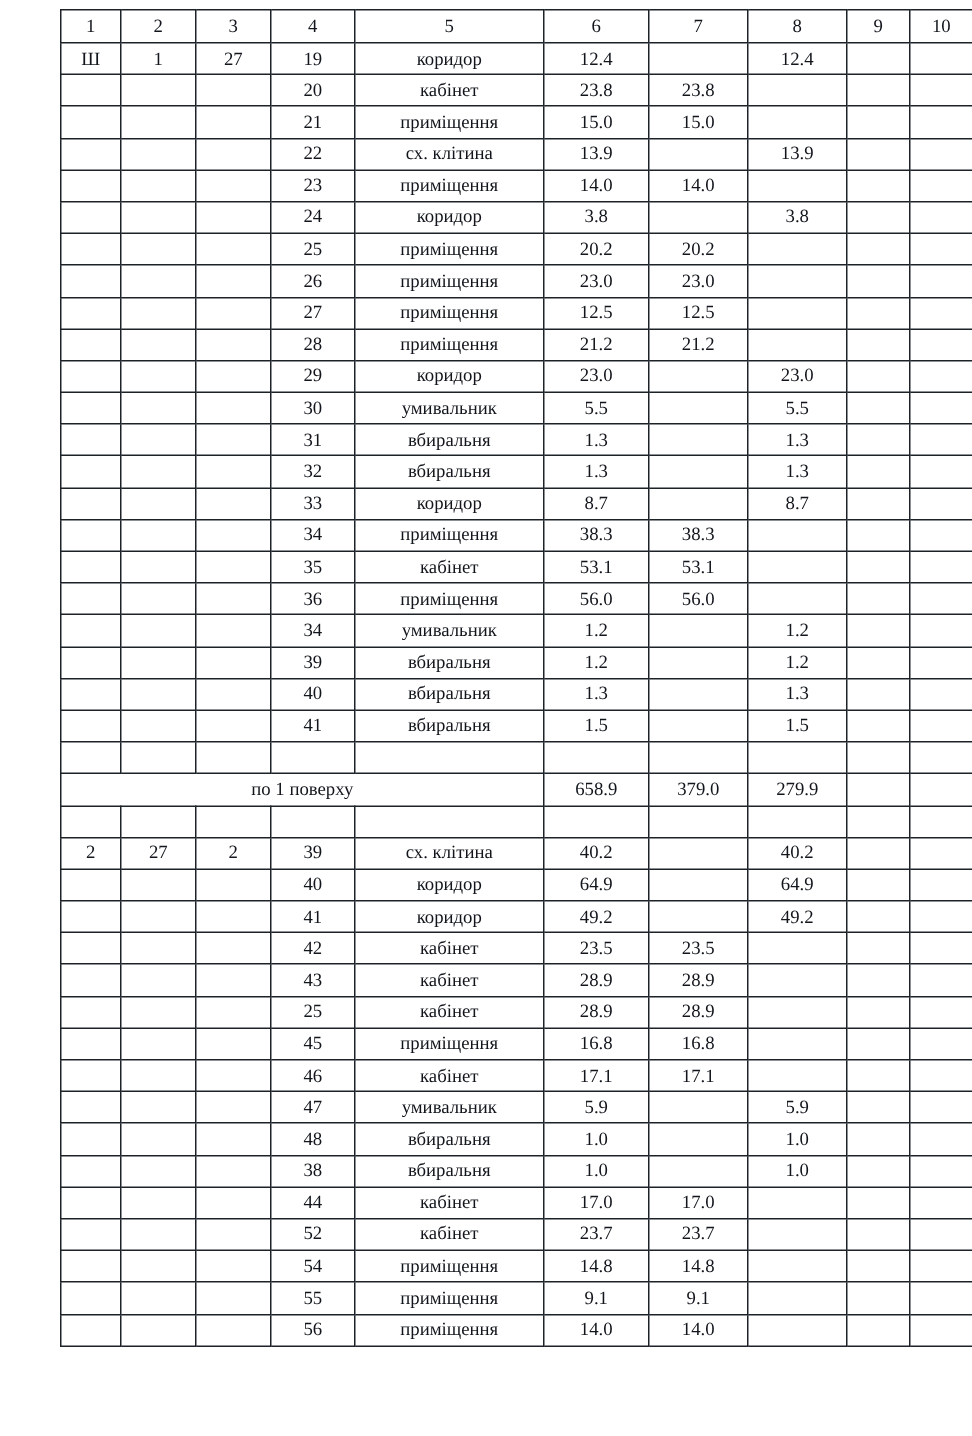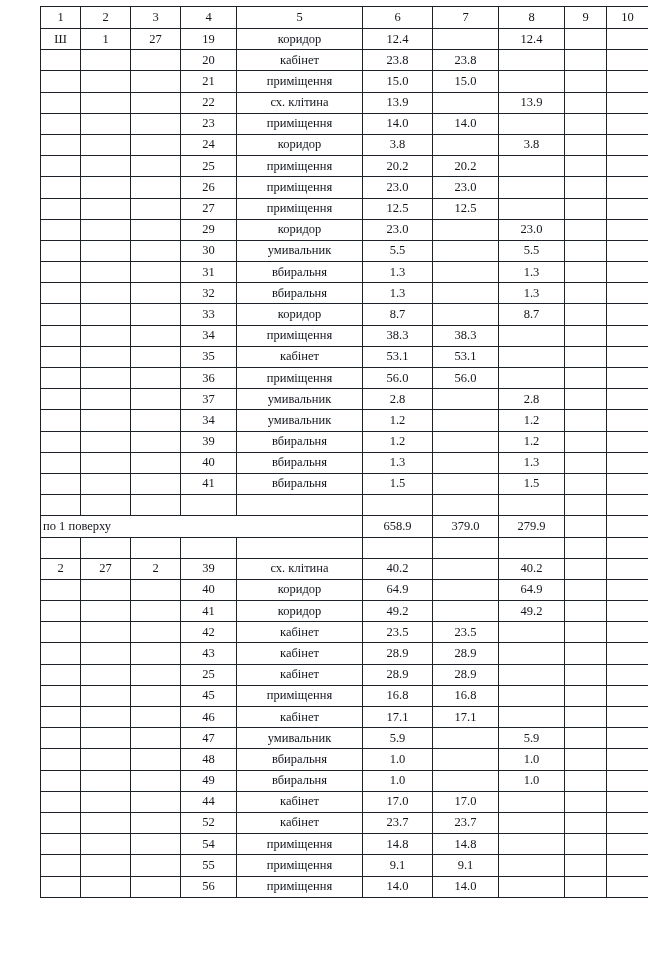--- a/index.html
+++ b/index.html
@@ -55,21 +55,21 @@
     font-size: 12.5px;
   }
   td.name {
     font-size: 12.5px;
     margin-top: 32px;
   }
   td.num {
     font-size: 12.5px;
   }
   tr.subtotal td.label {
-    text-align: left;
+    text-align: center;
     font-size: 12.5px;
   }
   tr.gap td {
     border: 1px solid #1d2228;
     height: 20.2px;
   }
   
 </style>
 </head>
 <body>
@@ -208,20 +208,32 @@
           <td class="num">12.5</td>
           <td class="num">12.5</td>
           <td class="num"></td>
           <td></td>
           <td></td>
         </tr>
       <tr>
           <td></td>
           <td></td>
           <td></td>
+          <td>28</td>
+          <td class="name">приміщення</td>
+          <td class="num">21.2</td>
+          <td class="num">21.2</td>
+          <td class="num"></td>
+          <td></td>
+          <td></td>
+        </tr>
+      <tr>
+          <td></td>
+          <td></td>
+          <td></td>
           <td>29</td>
           <td class="name">коридор</td>
           <td class="num">23.0</td>
           <td class="num"></td>
           <td class="num">23.0</td>
           <td></td>
           <td></td>
         </tr>
       <tr>
           <td></td>
@@ -297,32 +309,20 @@
         </tr>
       <tr>
           <td></td>
           <td></td>
           <td></td>
           <td>36</td>
           <td class="name">приміщення</td>
           <td class="num">56.0</td>
           <td class="num">56.0</td>
           <td class="num"></td>
-          <td></td>
-          <td></td>
-        </tr>
-      <tr>
-          <td></td>
-          <td></td>
-          <td></td>
-          <td>37</td>
-          <td class="name">умивальник</td>
-          <td class="num">2.8</td>
-          <td class="num"></td>
-          <td class="num">2.8</td>
           <td></td>
           <td></td>
         </tr>
       <tr>
           <td></td>
           <td></td>
           <td></td>
           <td>34</td>
           <td class="name">умивальник</td>
           <td class="num">1.2</td>
@@ -520,21 +520,21 @@
           <td class="num">1.0</td>
           <td class="num"></td>
           <td class="num">1.0</td>
           <td></td>
           <td></td>
         </tr>
       <tr>
           <td></td>
           <td></td>
           <td></td>
-          <td>49</td>
+          <td>38</td>
           <td class="name">вбиральня</td>
           <td class="num">1.0</td>
           <td class="num"></td>
           <td class="num">1.0</td>
           <td></td>
           <td></td>
         </tr>
       <tr>
           <td></td>
           <td></td>

